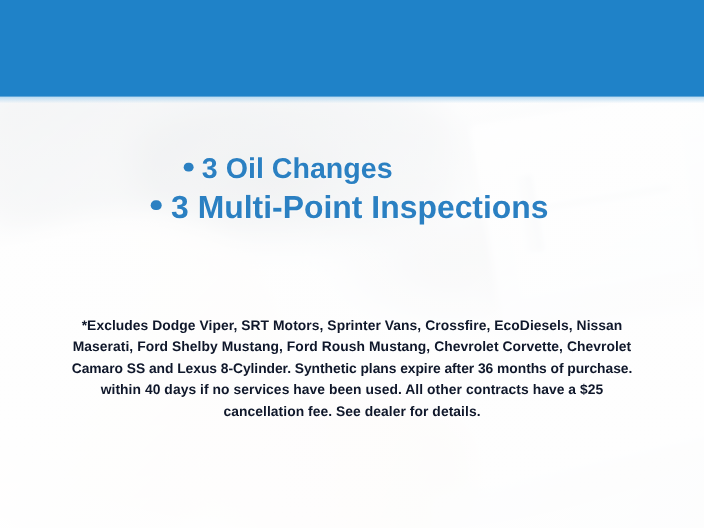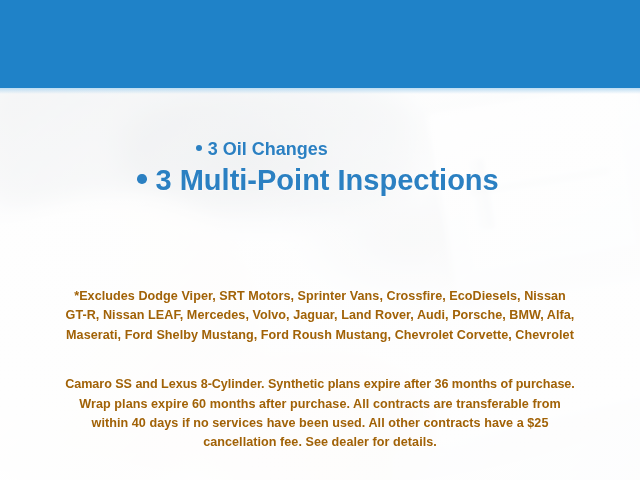--- a/index.html
+++ b/index.html
@@ -169,50 +169,50 @@
     font-weight: bold;
     text-align: center;
   }
   .bullet-row {
     display: block;
     white-space: nowrap;
     line-height: 1.02;
     margin-bottom: 8px;
     text-shadow: 0 1px 2px rgba(255,255,255,.55);
   }
-  .bullet-row.b1 { font-size: 18px; padding-right: 116px; }
+  .bullet-row.b1 { font-size: 26px; padding-right: 116px; }
   .bullet-row.b2 { font-size: 27px; padding-right: 26px; }
   .bullet-row.b3 { font-size: 29px; padding-right: 4px; }
   .dot {
     display: inline-block;
     width: .33em;
     height: .33em;
     border-radius: 50%;
     background: #2b80c2;
     vertical-align: .22em;
     margin-right: .30em;
   }
 
   
   .disclaimer {
     position: absolute;
     left: 26px;
     top: 287px;
     width: 588px;
     z-index: 4;
     text-align: center;
-    color: #a16207;
+    color: #0f172a;
     font-size: 12.6px;
     font-weight: bold;
     line-height: 19.4px;
     letter-spacing: .05px;
     text-shadow: 0 1px 1px rgba(255,255,255,.6);
   }
   .disclaimer .ln { display: block; white-space: nowrap; }
-  .disclaimer .ln.wide { letter-spacing: -0.05px; margin-top: 30px; }
+  .disclaimer .ln.wide { letter-spacing: -0.05px; }
 </style>
 </head>
 <body>
 
 <div id="ad">
 
   <div class="photo-layer">
     <div class="ph ph-dash"></div>
     <div class="ph ph-dash2"></div>
     <div class="ph ph-ring"></div>
@@ -234,21 +234,19 @@
       <span class="star">*</span>
     </div>
 
   <div class="bullets">
     <div class="bullet-row b1"><span class="dot"></span><span>3 Oil Changes</span></div>
     <div class="bullet-row b3"><span class="dot"></span><span>3 Multi-Point Inspections</span></div>
   </div>
 
   <div class="disclaimer">
     <span class="ln">*Excludes Dodge Viper, SRT Motors, Sprinter Vans, Crossfire, EcoDiesels, Nissan</span>
-    <span class="ln">GT-R, Nissan LEAF, Mercedes, Volvo, Jaguar, Land Rover, Audi, Porsche, BMW, Alfa,</span>
     <span class="ln">Maserati, Ford Shelby Mustang, Ford Roush Mustang, Chevrolet Corvette, Chevrolet</span>
     <span class="ln wide">Camaro SS and Lexus 8-Cylinder. Synthetic plans expire after 36 months of purchase.</span>
-    <span class="ln">Wrap plans expire 60 months after purchase. All contracts are transferable from</span>
     <span class="ln">within 40 days if no services have been used. All other contracts have a $25</span>
     <span class="ln">cancellation fee. See dealer for details.</span>
   </div>
 
 </div>
 
 </body></html>

